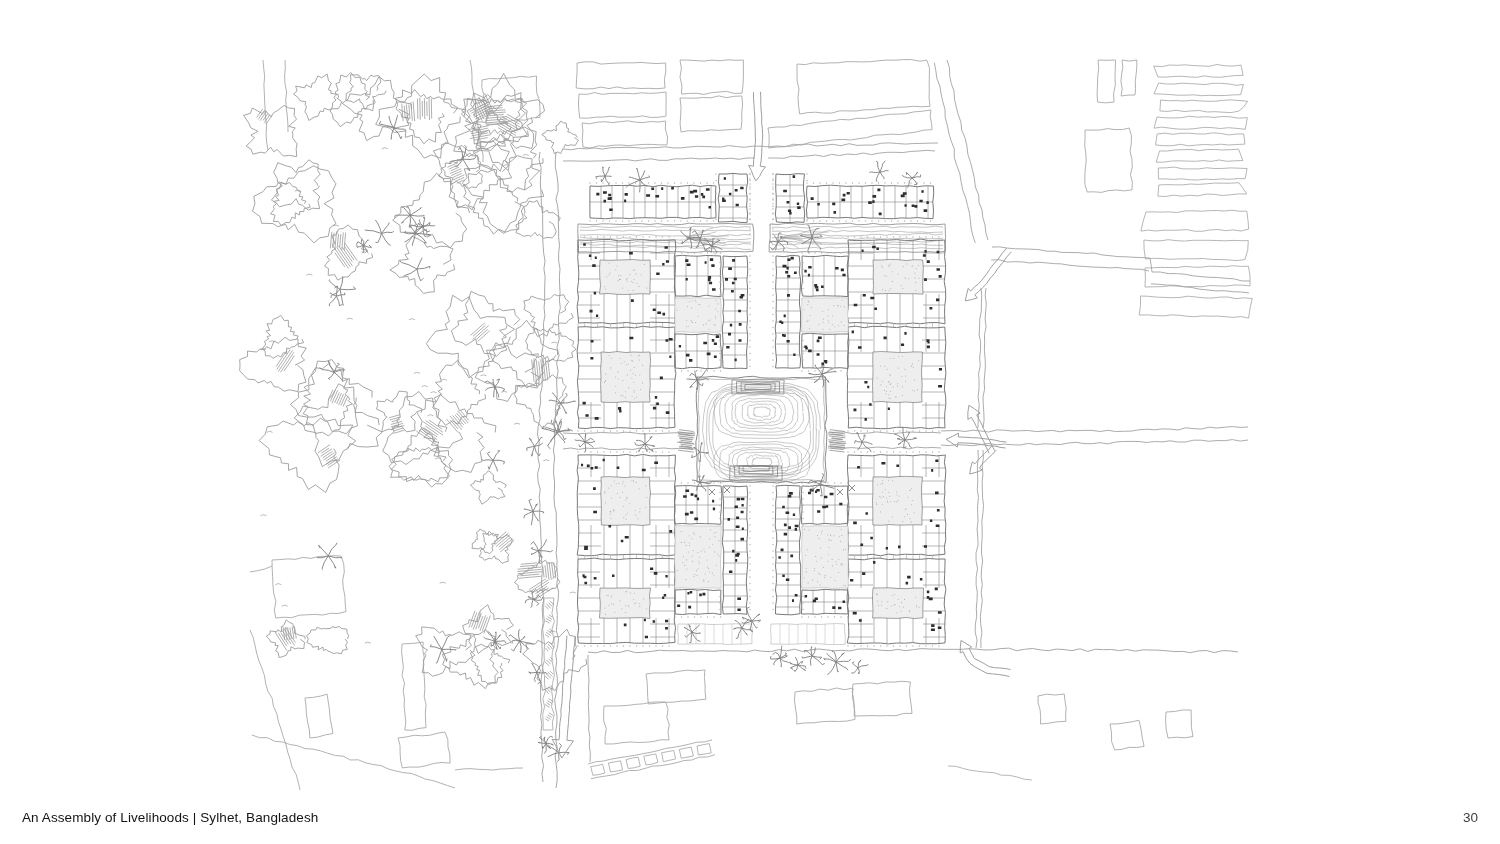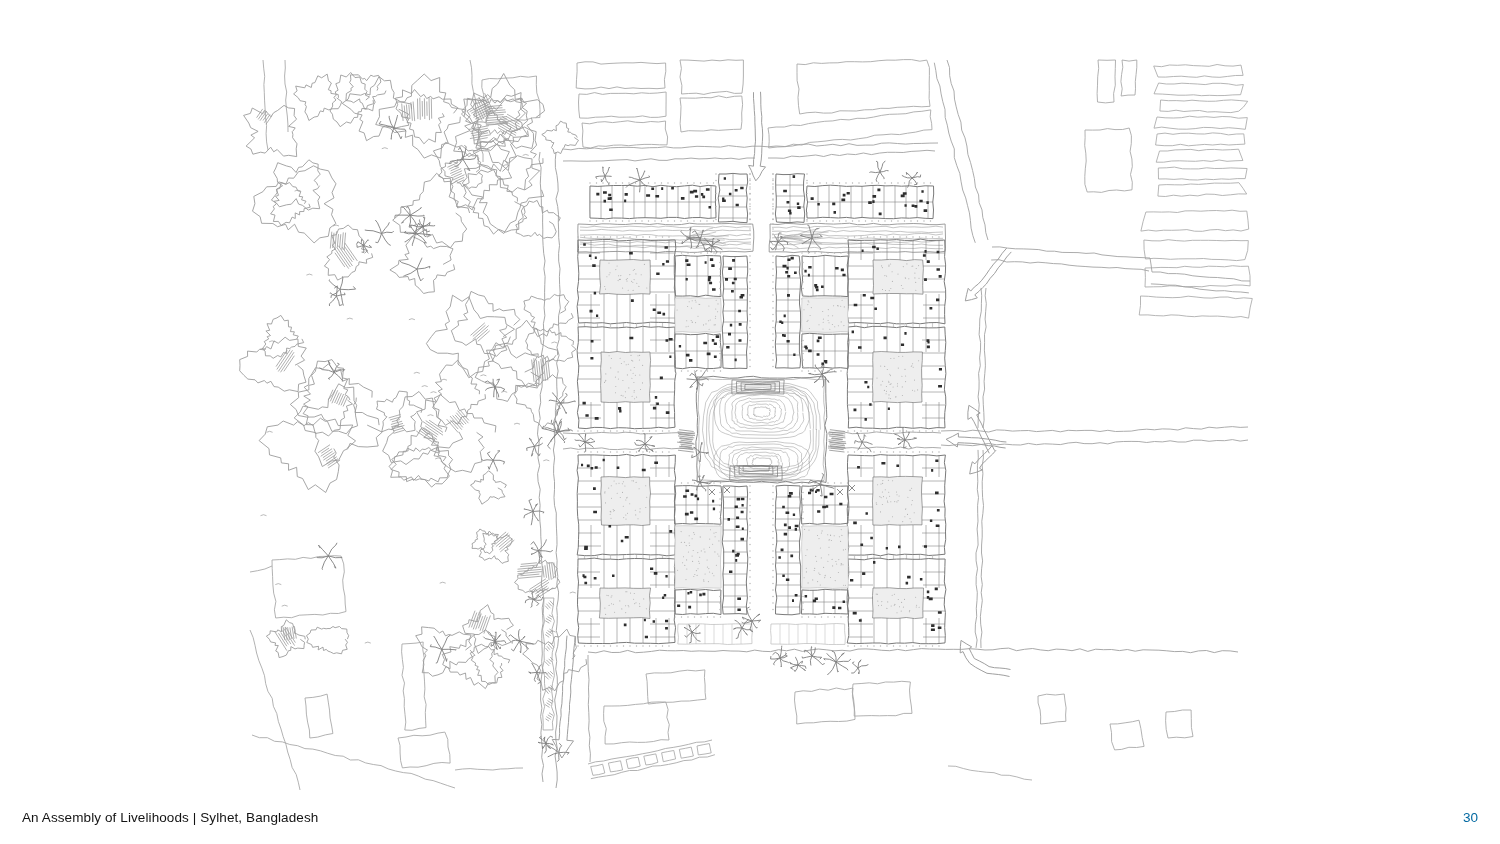--- a/index.html
+++ b/index.html
@@ -1,20 +1,20 @@
 <!DOCTYPE html>
 <html><head>
 <meta charset="utf-8">
 <style>
   html,body{margin:0;padding:0;background:#fff;}
   .page{position:relative;width:1500px;height:833px;background:#fff;overflow:hidden;
         font-family:"Liberation Sans",sans-serif;}
   .plan-svg{position:absolute;left:0;top:0;}
   .footer{position:absolute;left:22px;top:810px;font-size:13.5px;color:#141414;letter-spacing:.1px;}
-  .pageno{position:absolute;right:22px;top:810px;font-size:13.5px;color:#0369a1;}
+  .pageno{position:absolute;right:22px;top:810px;font-size:13.5px;color:#404040;}
 </style>
 </head>
 <body>
 
 <div class="page">
   <svg class="plan-svg" width="1500" height="844" viewBox="0 0 1500 844">
       <g>
         <path d="M577.0 63.0L585.0 61.8L593.0 61.9L601.0 64.1L609.0 63.5L617.0 63.1L625.0 62.8L633.0 62.9L641.0 62.4L649.0 63.1L657.0 63.6L665.6 63.0L665.8 71.3L664.4 79.7L665.0 88.0L657.0 88.7L649.0 88.3L641.0 88.5L633.0 87.9L625.0 88.5L617.0 86.9L609.0 88.6L601.0 87.1L593.0 88.7L585.0 88.9L576.2 88.0L576.5 79.7L577.1 71.3L577.0 63.0" fill="none" stroke="#a9a9a9" stroke-width="0.9"></path>
         <path d="M579.0 94.0L586.8 94.4L594.6 92.6L602.5 94.4L610.3 93.4L618.1 93.4L625.9 93.3L633.8 93.8L641.6 92.8L649.4 93.4L657.2 93.0L666.1 92.0L666.1 100.0L666.0 108.0L666.0 116.2L658.2 117.3L650.4 117.4L642.5 115.9L634.7 117.0L626.9 117.1L619.1 117.2L611.2 116.2L603.4 117.0L595.6 117.2L587.8 118.2L579.7 118.0L578.8 110.0L578.5 102.0L579.0 94.0" fill="none" stroke="#a9a9a9" stroke-width="0.9"></path>
         <path d="M582.0 123.0L589.7 123.8L597.3 122.2L604.9 121.7L612.6 122.6L620.2 121.7L627.8 120.8L635.5 122.2L643.1 122.6L650.7 121.5L658.4 122.0L665.6 121.0L665.3 129.0L667.6 137.0L667.0 144.9L659.4 144.8L651.7 144.4L644.1 144.4L636.4 144.9L628.8 145.7L621.2 145.0L613.5 145.2L605.9 146.3L598.3 145.9L590.7 148.0L583.0 147.0L582.3 139.0L582.9 131.0L582.0 123.0" fill="none" stroke="#a9a9a9" stroke-width="0.9"></path>

